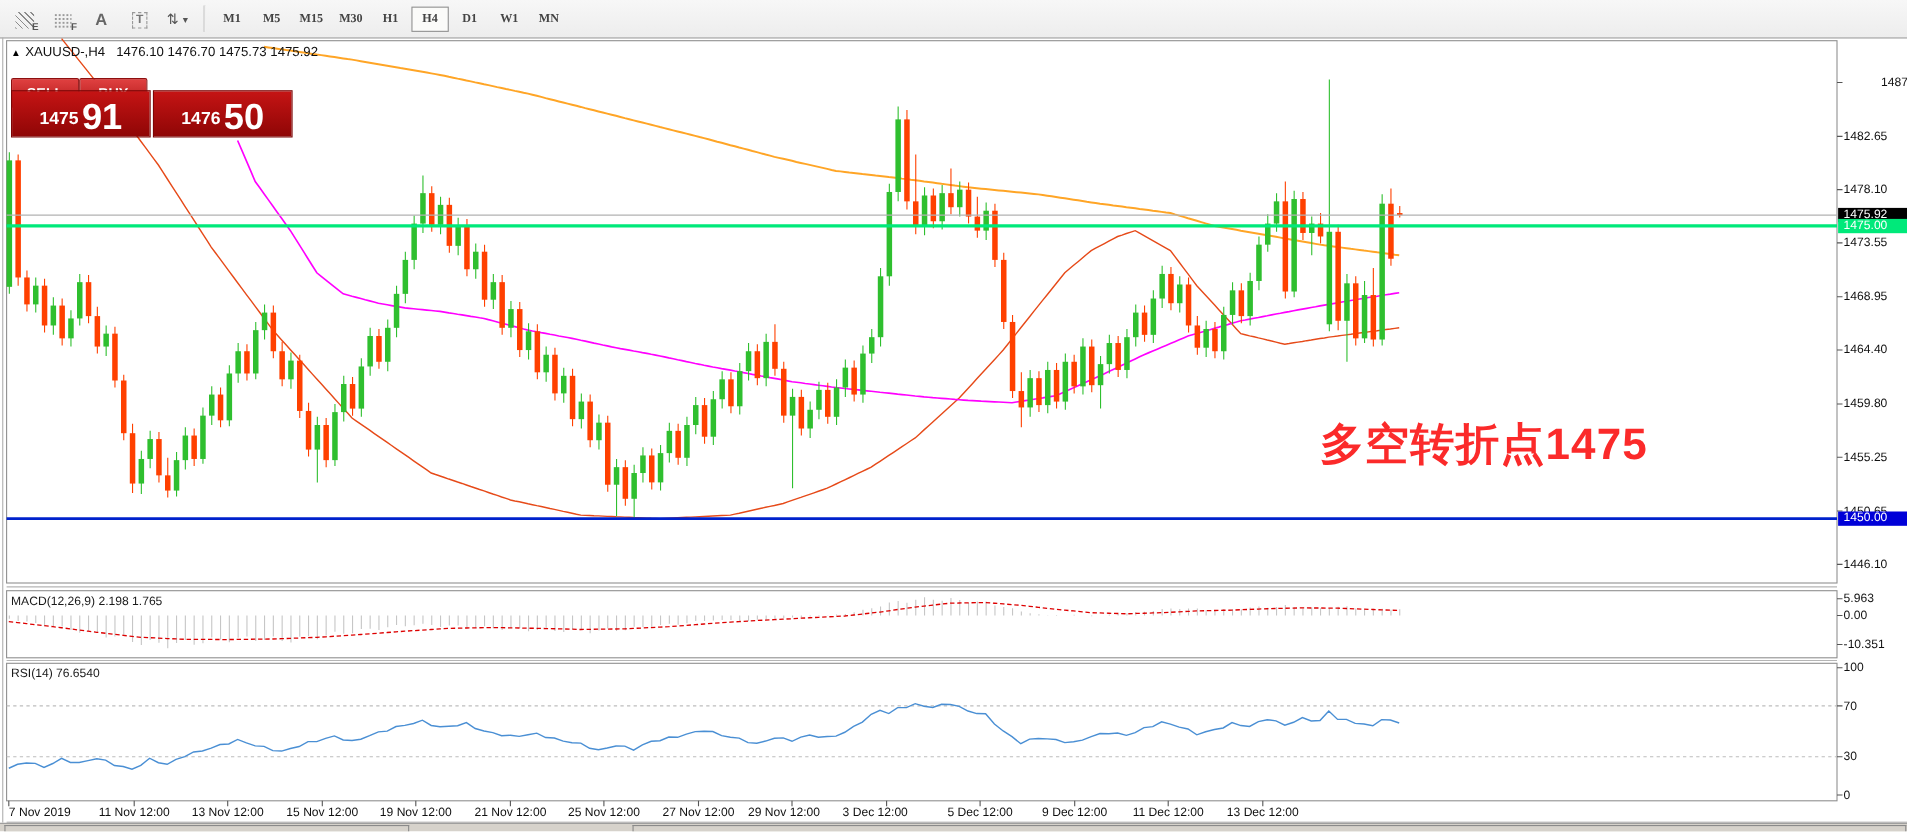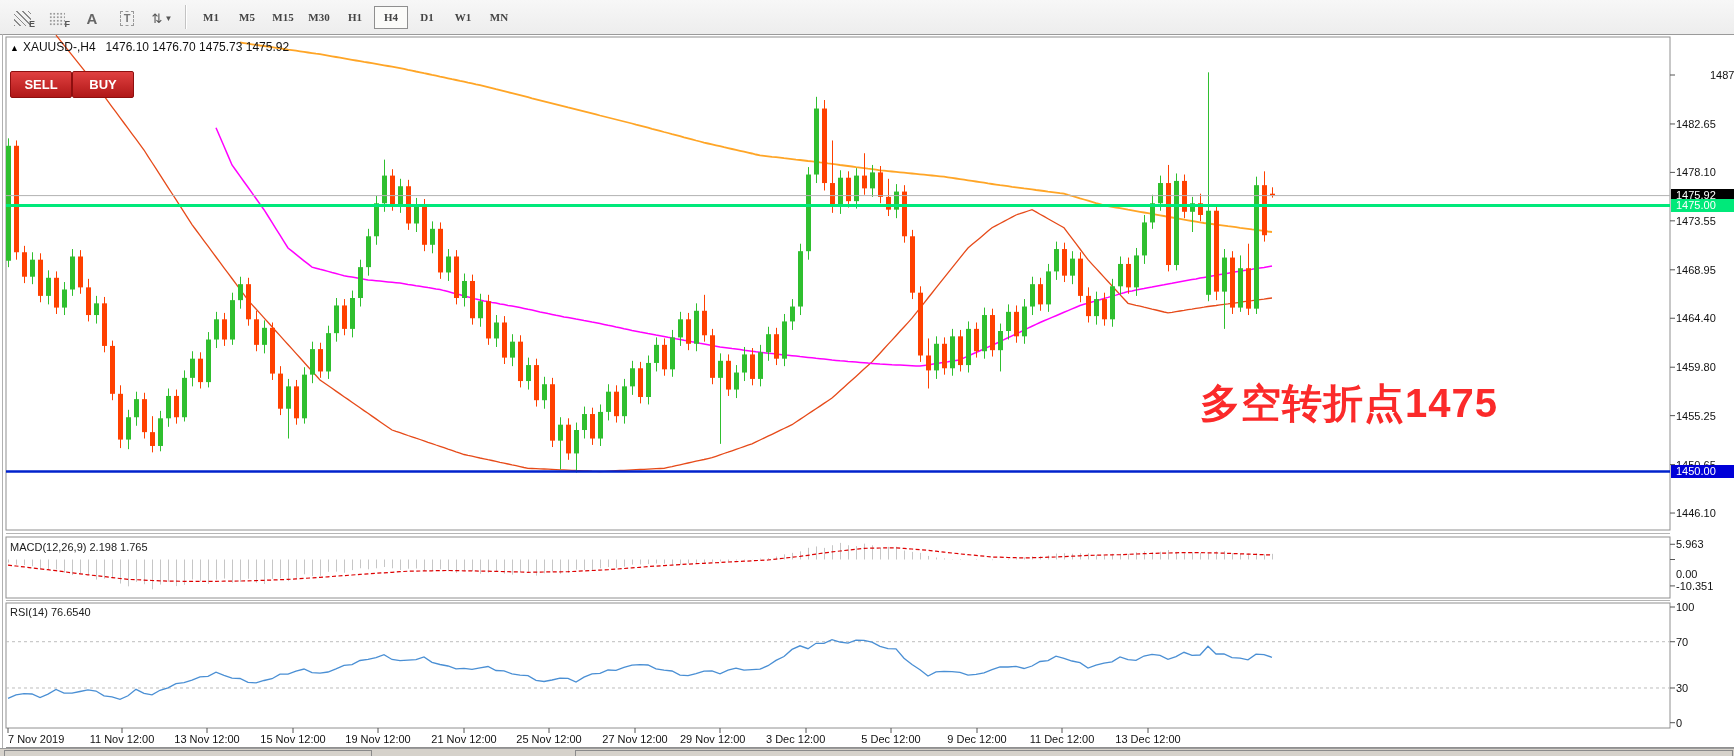--- a/index.html
+++ b/index.html
@@ -643,40 +643,50 @@
 
     <div id="symline" class="overlay">
       <span class="arr">▲</span><span>XAUUSD-,H4</span><span class="ohlc">1476.10 1476.70 1475.73 1475.92</span>
     </div>
 
     <div id="tradepanel">
       <div id="tp-row1">
         <div class="tp-btn">SELL</div>
         <div class="tp-btn">BUY</div>
       </div>
+      <div id="tp-row2">
+        <div class="bigpx">
+          <span class="small">1475</span>
+          <span class="big">91</span>
+        </div>
+        <div class="bigpx">
+          <span class="small">1476</span>
+          <span class="big">50</span>
+        </div>
+      </div>
     </div>
 
     <div id="annotation" class="overlay">多空转折点1475</div>
 
     <div class="overlay ind-label" style="left:10px;top:507px;">MACD(12,26,9) 2.198 1.765</div>
     <div class="overlay ind-label" style="left:10px;top:572px;">RSI(14) 76.6540</div>
 
     <div id="gen-labels">
         <div class="pa-label" style="top:35px;margin-left:34px;">1487.25</div>
         <div class="pa-label" style="top:83.96699999999903px;">1482.65</div>
         <div class="pa-label" style="top:132.40175000000096px;">1478.10</div>
         <div class="pa-label" style="top:180.83650000000048px;">1473.55</div>
         <div class="pa-label" style="top:229.80349999999953px;">1468.95</div>
         <div class="pa-label" style="top:278.238249999999px;">1464.40</div>
         <div class="pa-label" style="top:327.2052500000005px;">1459.80</div>
         <div class="pa-label" style="top:375.64px;">1455.25</div>
         <div class="pa-label" style="top:424.606999999999px;">1450.65</div>
         <div class="pa-label" style="top:473.041750000001px;">1446.10</div>
         <div class="pa-label" style="top:504.29435px;">5.963</div>
-        <div class="pa-label" style="top:519.5px;margin-top:14px;">0.00</div>
+        <div class="pa-label" style="top:519.5px;">0.00</div>
         <div class="pa-label" style="top:545.89505px;">-10.351</div>
         <div class="pa-label" style="top:567px;">100</div>
         <div class="pa-label" style="top:601.71px;">70</div>
         <div class="pa-label" style="top:647.99px;">30</div>
         <div class="pa-label" style="top:682.7px;">0</div>
         <div class="badge" style="top:155.10784999999922px;background:#000000;">1475.92</div>
         <div class="badge" style="top:164.90125px;background:#00e97a;">1475.00</div>
         <div class="badge" style="top:431.02625px;background:#0000d8;">1450.00</div>
         <div class="ta-label" style="left:8px;">7 Nov 2019</div>
         <div class="ta-label" style="left:82px;width:80px;text-align:center;">11 Nov 12:00</div>

